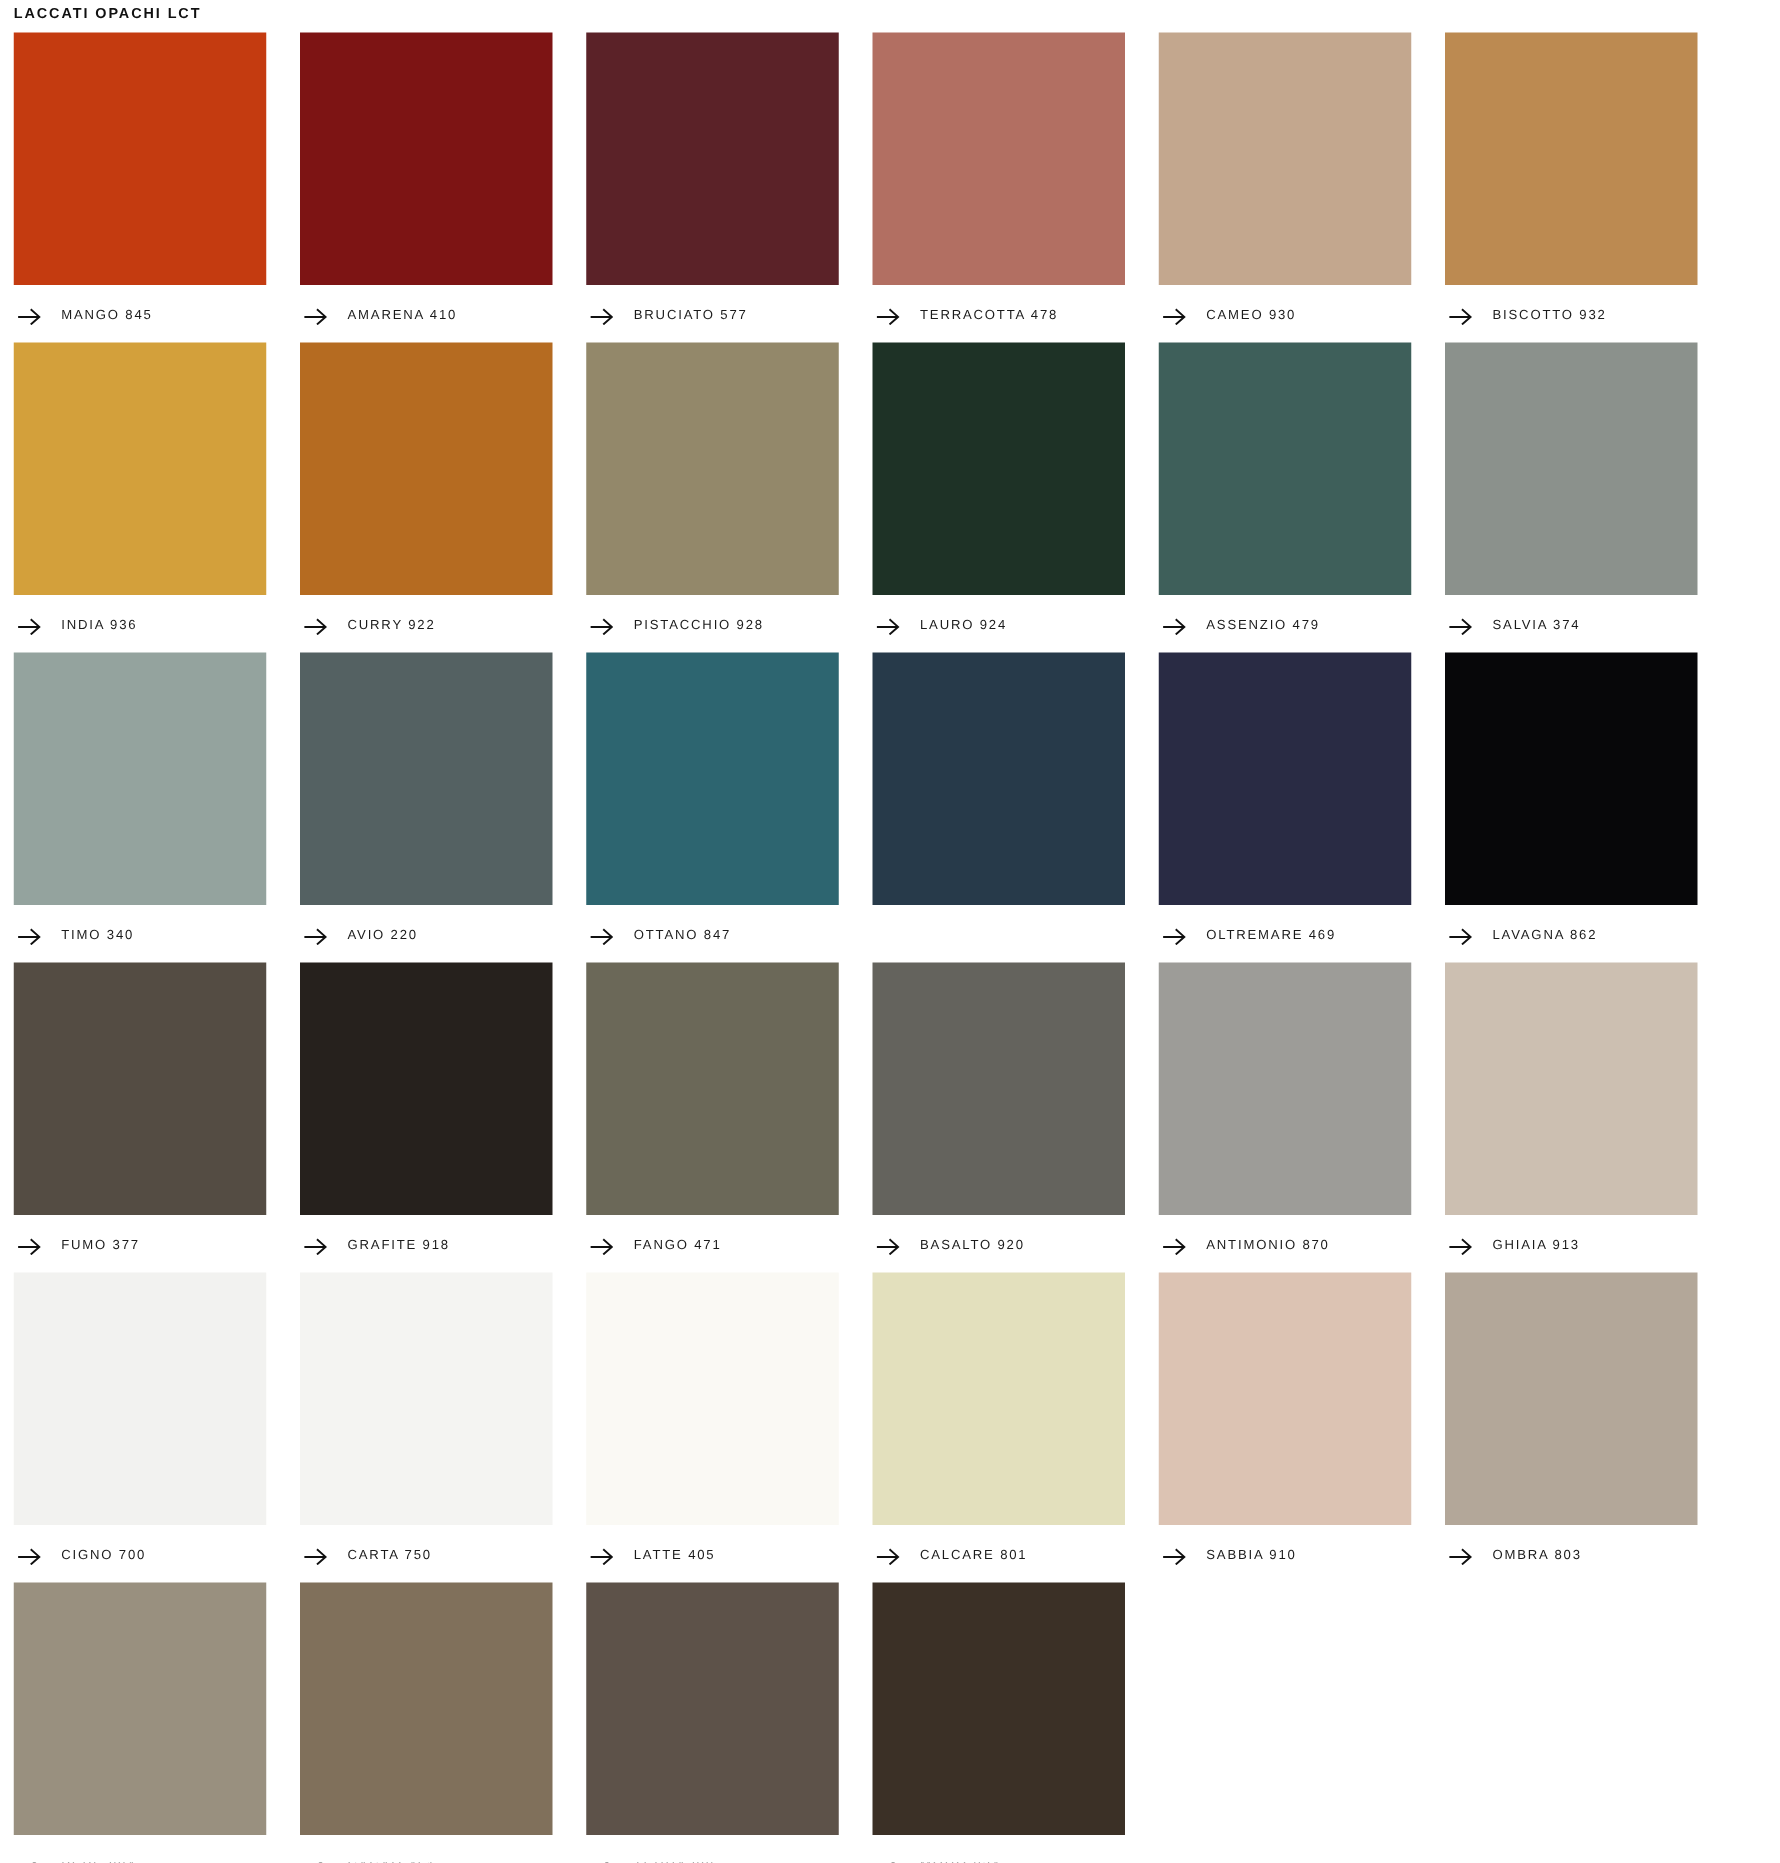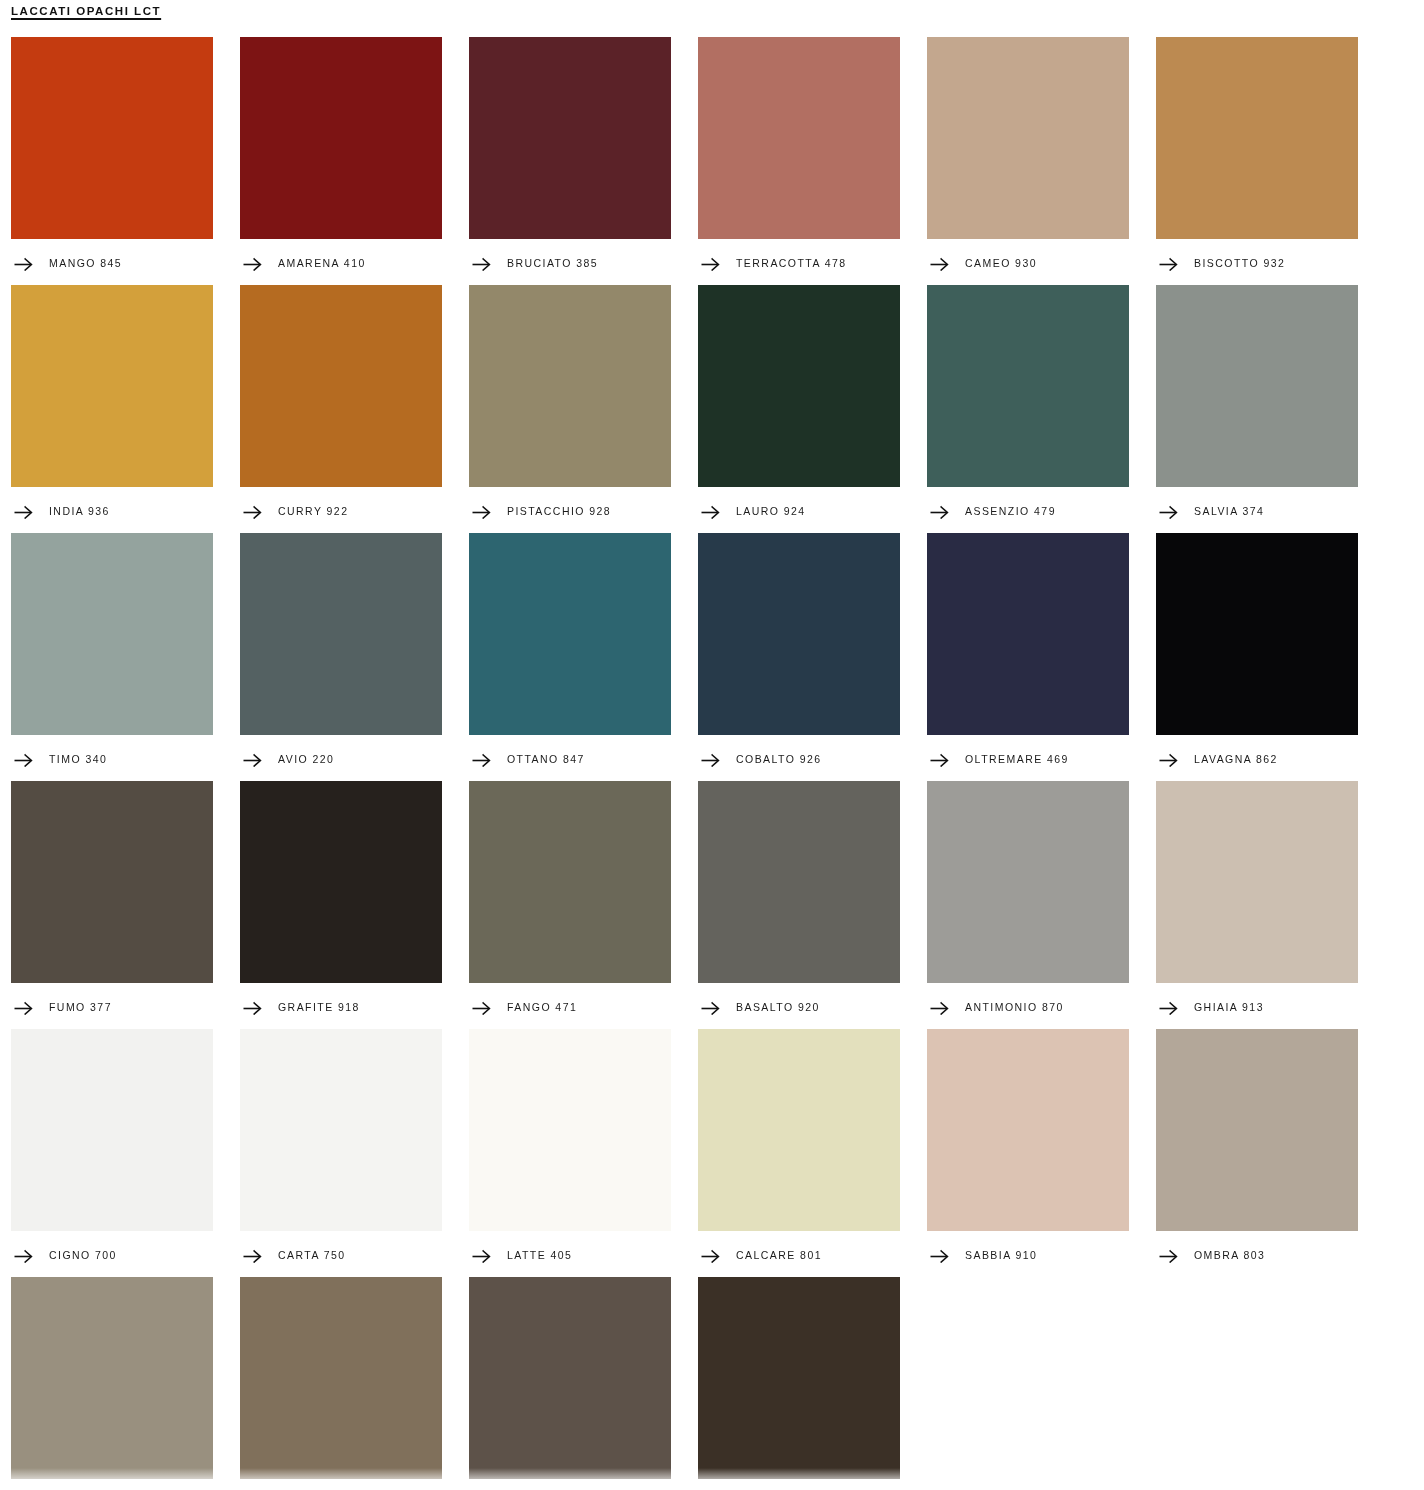--- a/index.html
+++ b/index.html
@@ -19,25 +19,24 @@
     width: 1424px;
     height: 1490px;
     box-sizing: border-box;
     padding: 0 0 0 11px;
   }
   .section-title {
     font-size: 11.5px;
     font-weight: bold;
     letter-spacing: 1.55px;
     color: #111111;
-    text-decoration: underline;
     text-underline-offset: 3px;
     text-decoration-thickness: 1.5px;
     padding-top: 5px;
-    margin: 0 0 20px 0;
+    margin: 0 0 9px 0;
     display: inline-block;
     white-space: nowrap;
   }
   .swatch-grid {
     display: grid;
     grid-template-columns: repeat(6, 202px);
     column-gap: 27px;
     row-gap: 0;
     align-content: start;
   }
@@ -120,21 +119,21 @@
       </div>
       <div class="swatch-cell">
         <div class="swatch-chip" style="background-color: rgb(91, 34, 40);"></div>
         <div class="swatch-label-row">
           <span class="arrow-icon">
             <svg viewBox="0 0 19 14" width="19" height="14">
               <path d="M0.5 7.5 H17" stroke="#111111" stroke-width="1.6" fill="none"></path>
               <path d="M11.2 2 L17.4 7.5 L11.2 13" stroke="#111111" stroke-width="1.6" fill="none" stroke-linecap="square" stroke-linejoin="miter"></path>
             </svg>
           </span>
-          <span class="swatch-name">BRUCIATO 385</span>
+          <span class="swatch-name">BRUCIATO 577</span>
         </div>
       </div>
       <div class="swatch-cell">
         <div class="swatch-chip" style="background-color: rgb(178, 111, 98);"></div>
         <div class="swatch-label-row">
           <span class="arrow-icon">
             <svg viewBox="0 0 19 14" width="19" height="14">
               <path d="M0.5 7.5 H17" stroke="#111111" stroke-width="1.6" fill="none"></path>
               <path d="M11.2 2 L17.4 7.5 L11.2 13" stroke="#111111" stroke-width="1.6" fill="none" stroke-linecap="square" stroke-linejoin="miter"></path>
             </svg>
@@ -269,29 +268,20 @@
             <svg viewBox="0 0 19 14" width="19" height="14">
               <path d="M0.5 7.5 H17" stroke="#111111" stroke-width="1.6" fill="none"></path>
               <path d="M11.2 2 L17.4 7.5 L11.2 13" stroke="#111111" stroke-width="1.6" fill="none" stroke-linecap="square" stroke-linejoin="miter"></path>
             </svg>
           </span>
           <span class="swatch-name">OTTANO 847</span>
         </div>
       </div>
       <div class="swatch-cell">
         <div class="swatch-chip" style="background-color: rgb(39, 58, 74);"></div>
-        <div class="swatch-label-row">
-          <span class="arrow-icon">
-            <svg viewBox="0 0 19 14" width="19" height="14">
-              <path d="M0.5 7.5 H17" stroke="#111111" stroke-width="1.6" fill="none"></path>
-              <path d="M11.2 2 L17.4 7.5 L11.2 13" stroke="#111111" stroke-width="1.6" fill="none" stroke-linecap="square" stroke-linejoin="miter"></path>
-            </svg>
-          </span>
-          <span class="swatch-name">COBALTO 926</span>
-        </div>
       </div>
       <div class="swatch-cell">
         <div class="swatch-chip" style="background-color: rgb(41, 43, 68);"></div>
         <div class="swatch-label-row">
           <span class="arrow-icon">
             <svg viewBox="0 0 19 14" width="19" height="14">
               <path d="M0.5 7.5 H17" stroke="#111111" stroke-width="1.6" fill="none"></path>
               <path d="M11.2 2 L17.4 7.5 L11.2 13" stroke="#111111" stroke-width="1.6" fill="none" stroke-linecap="square" stroke-linejoin="miter"></path>
             </svg>
           </span>

